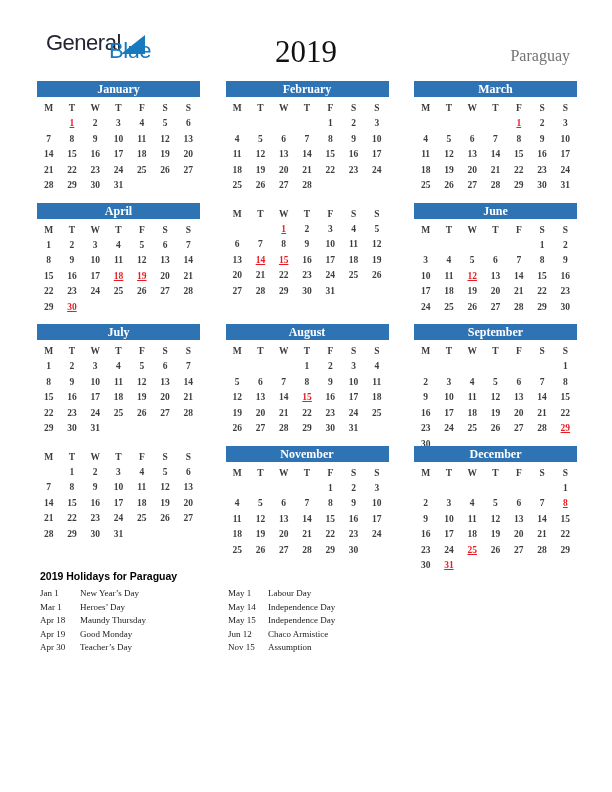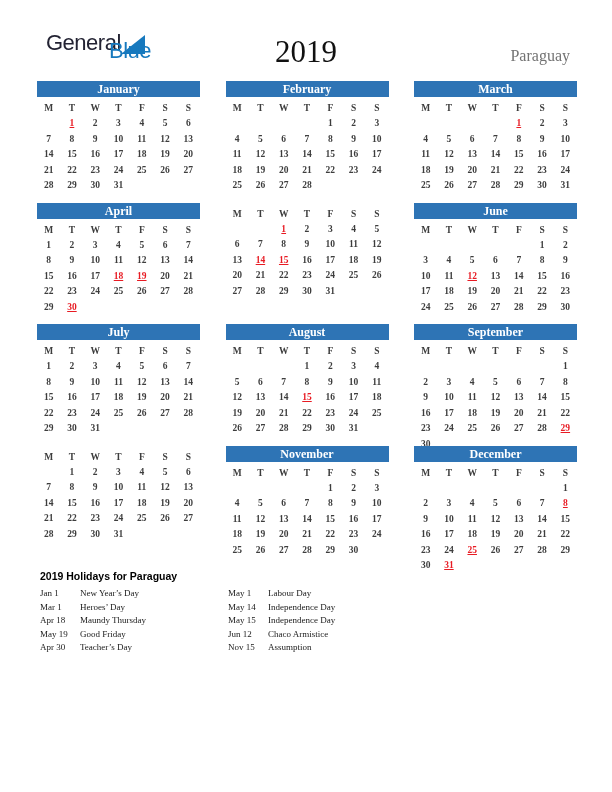--- a/index.html
+++ b/index.html
@@ -795,22 +795,22 @@
           </div>
           <div class="holiday-entry">
             <div class="holiday-date">Mar 1</div>
             <div class="holiday-name">Heroes’ Day</div>
           </div>
           <div class="holiday-entry">
             <div class="holiday-date">Apr 18</div>
             <div class="holiday-name">Maundy Thursday</div>
           </div>
           <div class="holiday-entry">
-            <div class="holiday-date">May 19</div>
-            <div class="holiday-name">Good Friday</div>
+            <div class="holiday-date">Apr 19</div>
+            <div class="holiday-name">Good Monday</div>
           </div>
           <div class="holiday-entry">
             <div class="holiday-date">Apr 30</div>
             <div class="holiday-name">Teacher’s Day</div>
           </div>
         </div>
         <div class="holiday-col c1">
           <div class="holiday-entry">
             <div class="holiday-date">May 1</div>
             <div class="holiday-name">Labour Day</div>

